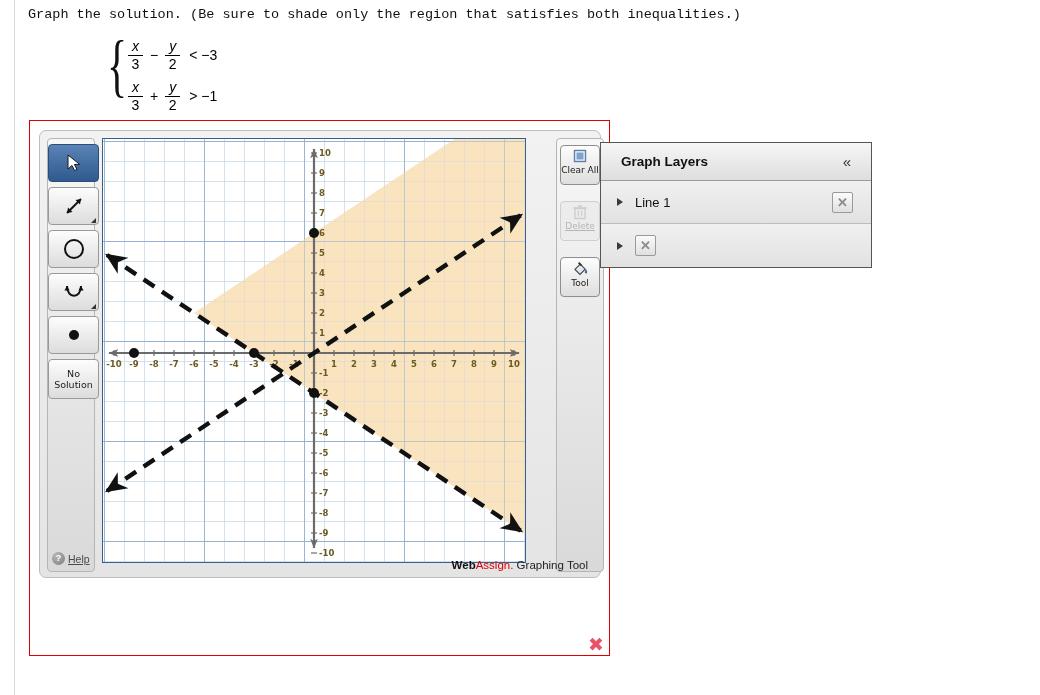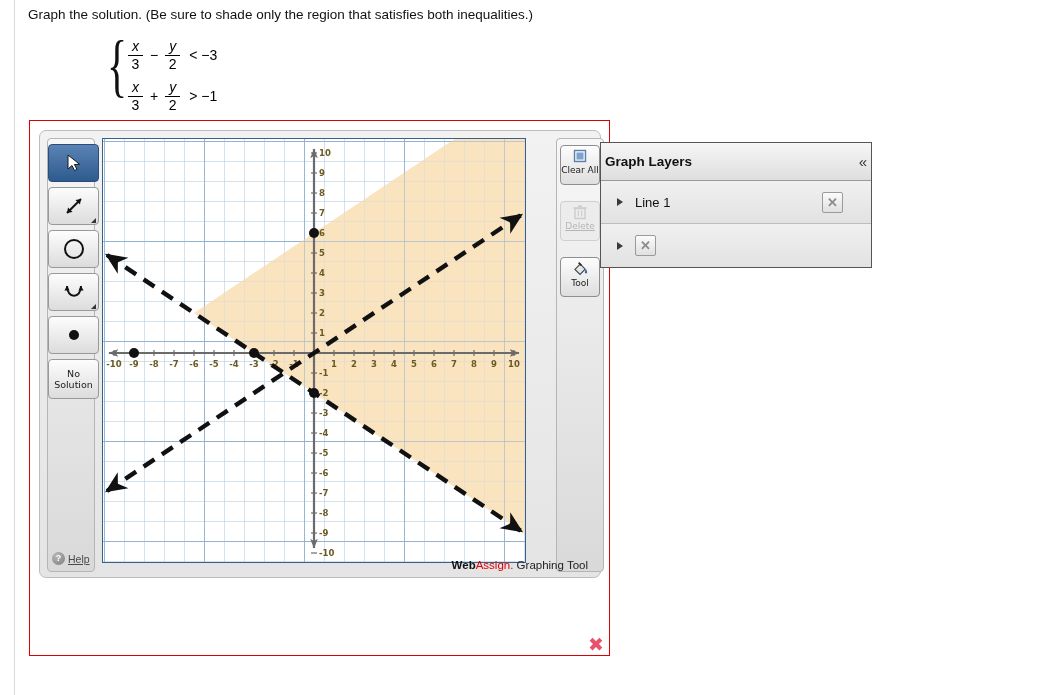--- a/index.html
+++ b/index.html
@@ -5,21 +5,21 @@
 <style>
   html,body{margin:0;padding:0;}
   body{
     width:1040px;height:695px;background:#ffffff;
     font-family:"Liberation Sans", sans-serif;
     font-size:13px;color:#000;overflow:hidden;position:relative;
   }
   .page-rule{position:absolute;left:14px;top:0;width:1px;height:695px;background:#d9d9d9;}
 
   
-  .question{position:absolute;left:28px;top:6px;width:980px;}
+  .question{position:absolute;left:28px;top:6px;width:980px;font-family:Liberation Mono, monospace;}
   .q-text{font-size:13.5px;line-height:18px;color:#111;}
 
   
   .system{position:absolute;left:107px;top:35px;display:flex;align-items:stretch;}
   .brace{
     font-size:56px;line-height:56px;color:#111;
     font-family:"Liberation Serif", serif;
     transform:scaleX(.75) scaleY(1.25);transform-origin:left center;
     margin-top:4px;width:16px;
   }
@@ -96,27 +96,27 @@
   .wa-footer .b1{font-weight:bold;color:#111;}
   .wa-footer .b2{font-weight:normal;color:#e00000;}
 
   
   .layers{
     position:absolute;left:600px;top:142px;width:272px;height:126px;
     border:1px solid #555;background:#efefef;box-sizing:border-box;
   }
   .layers-hd{
     height:38px;display:flex;align-items:center;justify-content:space-between;
-    padding:0 4px;border-bottom:1px solid #9a9a9a;
+    padding:0 20px;border-bottom:1px solid #9a9a9a;
     background:linear-gradient(#f6f6f6,#dedede);box-sizing:border-box;
   }
   .layers-title{font-size:13.5px;font-weight:bold;color:#111;}
   .chev{font-size:15px;color:#333;cursor:pointer;line-height:1;}
   .layer-row{
-    height:43px;display:flex;align-items:center;padding:0 28px 0 16px;
+    height:43px;display:flex;align-items:center;padding:0 18px 0 16px;
     border-bottom:1px solid #bdbdbd;box-sizing:border-box;
     background:linear-gradient(#f0f0f0,#e2e2e2);
   }
   .layer-row:last-child{border-bottom:none;}
   .tri{width:0;height:0;border-top:4.5px solid transparent;
        border-bottom:4.5px solid transparent;border-left:6px solid #3a3a3a;
        margin-right:12px;cursor:pointer;}
   .layer-name{font-size:13px;color:#111;flex:1;}
   .xbtn{
     width:19px;height:19px;border:1px solid #9a9a9a;border-radius:2px;

